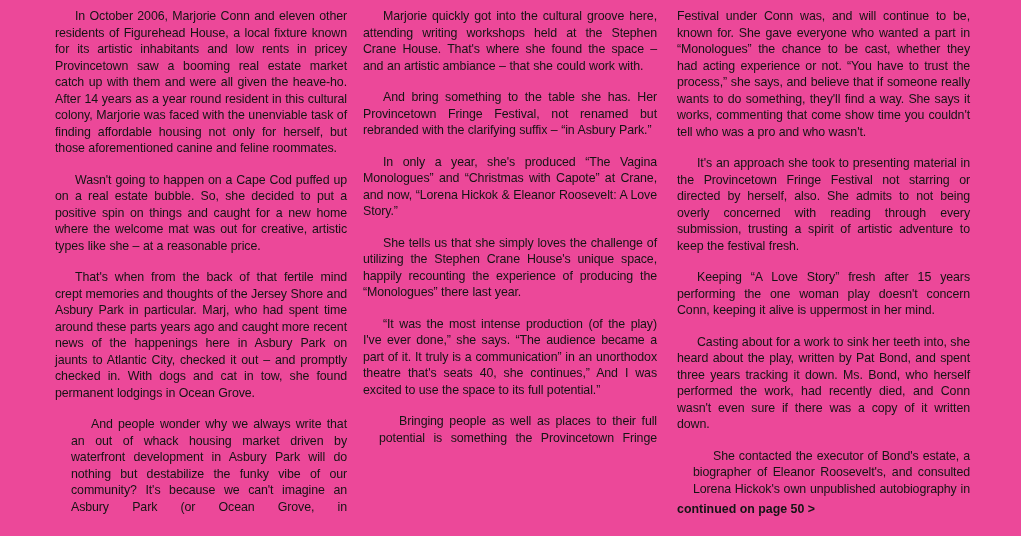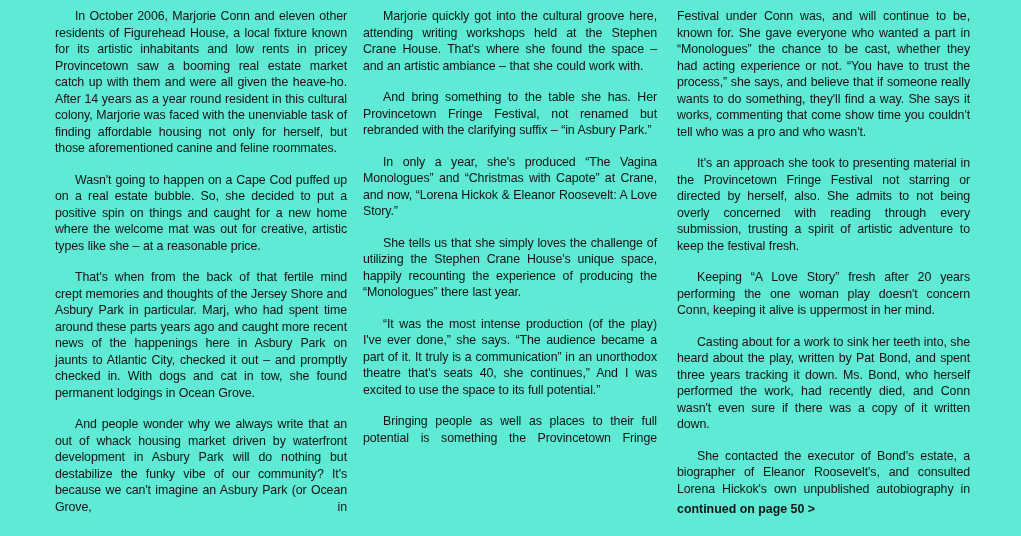--- a/index.html
+++ b/index.html
@@ -4,21 +4,21 @@
 <style>
   html, body {
     margin: 0;
     padding: 0;
     background: #ffffff;
   }
   .page {
     position: relative;
     width: 1021px;
     height: 536px;
-    background: #5eead4;
+    background: #ec4899;
     overflow: hidden;
     font-family: "Liberation Sans", sans-serif;
     font-size: 12.4px;
     line-height: 16.5px;
     letter-spacing: -0.1px;
     color: #141414;
   }
   .cols {
     display: flex;
     align-items: flex-start;
@@ -29,21 +29,21 @@
     text-align: justify;
   }
   .col-2 { margin-left: 16px; width: 294px; }
   .col-3 { margin-left: 20px; width: 293px; }
   p.para {
     margin: 0 0 15px 0;
     text-indent: 20px;
     word-spacing: 0.2px;
   }
   p.para.cont { text-indent: 0; }
-  p.para.runover { text-align-last: justify; margin-bottom: 0; }
+  p.para.runover { text-align-last: justify; margin-bottom: 0; margin-left: 16px; }
   p.para.last { margin-bottom: 0; }
   .continued {
     margin: 4px 0 0 0;
     font-weight: bold;
     letter-spacing: 0;
   }
 </style>
 </head>
 <body>
 
@@ -62,20 +62,20 @@
       <p class="para">And bring something to the table she has. Her Provincetown Fringe Festival, not renamed but rebranded with the clarifying suffix – “in Asbury Park.”</p>
       <p class="para">In only a year, she's produced “The Vagina Monologues” and “Christmas with Capote” at Crane, and now, “Lorena Hickok &amp; Eleanor Roosevelt: A Love Story.”</p>
       <p class="para">She tells us that she simply loves the challenge of utilizing the Stephen Crane House's unique space, happily recounting the experience of producing the “Monologues” there last year.</p>
       <p class="para">“It was the most intense production (of the play) I've ever done,” she says. “The audience became a part of it. It truly is a communication” in an unorthodox theatre that's seats 40, she continues,” And I was excited to use the space to its full potential.”</p>
       <p class="para runover">Bringing people as well as places to their full potential is something the Provincetown Fringe</p>
     </div>
 
     <div class="col col-3">
       <p class="para cont">Festival under Conn was, and will continue to be, known for. She gave everyone who wanted a part in “Monologues” the chance to be cast, whether they had acting experience or not. “You have to trust the process,” she says, and believe that if someone really wants to do something, they'll find a way. She says it works, commenting that come show time you couldn't tell who was a pro and who wasn't.</p>
       <p class="para">It's an approach she took to presenting material in the Provincetown Fringe Festival not starring or directed by herself, also. She admits to not being overly concerned with reading through every submission, trusting a spirit of artistic adventure to keep the festival fresh.</p>
-      <p class="para">Keeping “A Love Story” fresh after 20 years performing the one woman play doesn't concern Conn, keeping it alive is uppermost in her mind.</p>
+      <p class="para">Keeping “A Love Story” fresh after 15 years performing the one woman play doesn't concern Conn, keeping it alive is uppermost in her mind.</p>
       <p class="para">Casting about for a work to sink her teeth into, she heard about the play, written by Pat Bond, and spent three years tracking it down. Ms. Bond, who herself performed the work, had recently died, and Conn wasn't even sure if there was a copy of it written down.</p>
       <p class="para runover last">She contacted the executor of Bond's estate, a biographer of Eleanor Roosevelt's, and consulted Lorena Hickok's own unpublished autobiography in</p>
       <p class="continued">continued on page 50 &gt;</p>
     </div>
 
   </div>
 </div>
 
 </body></html>

